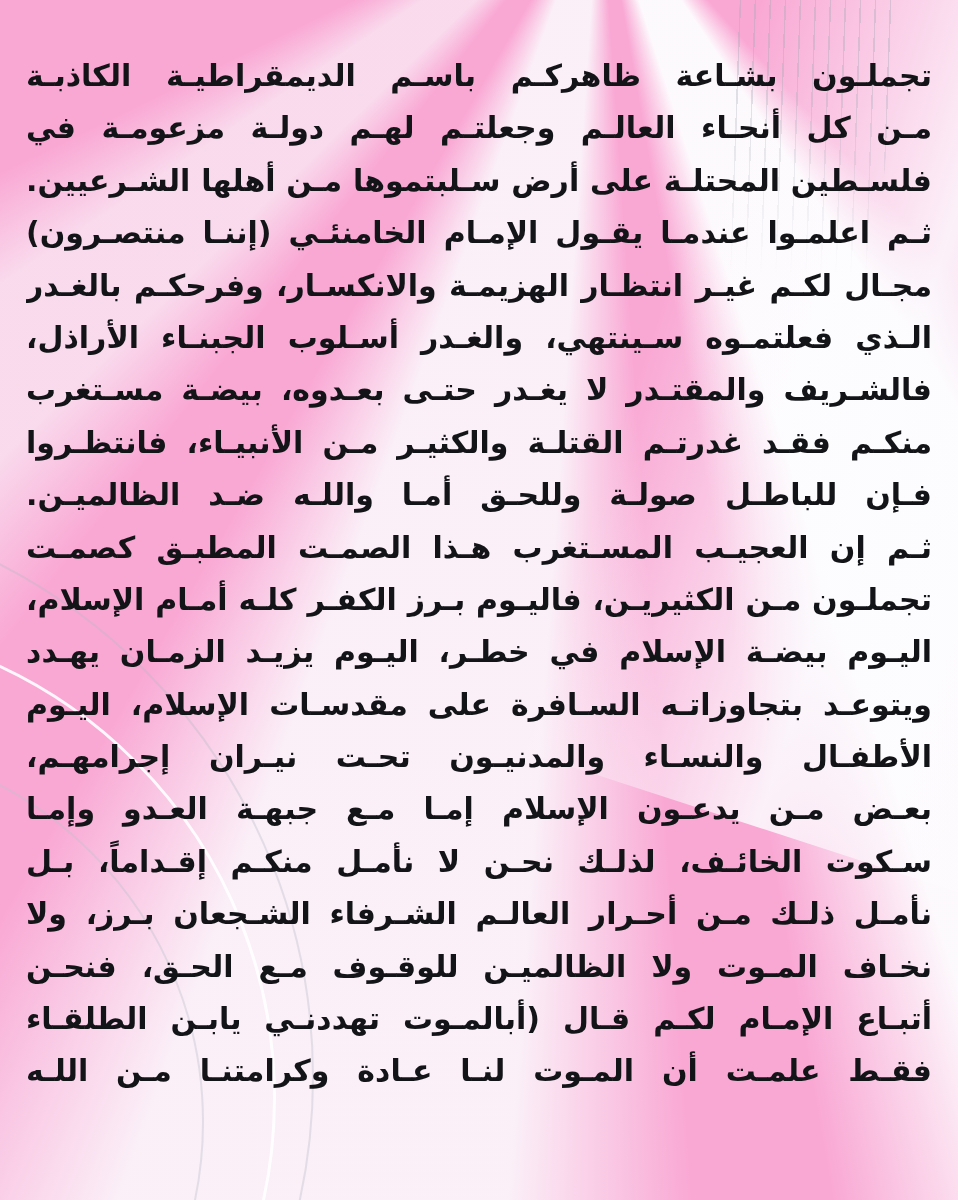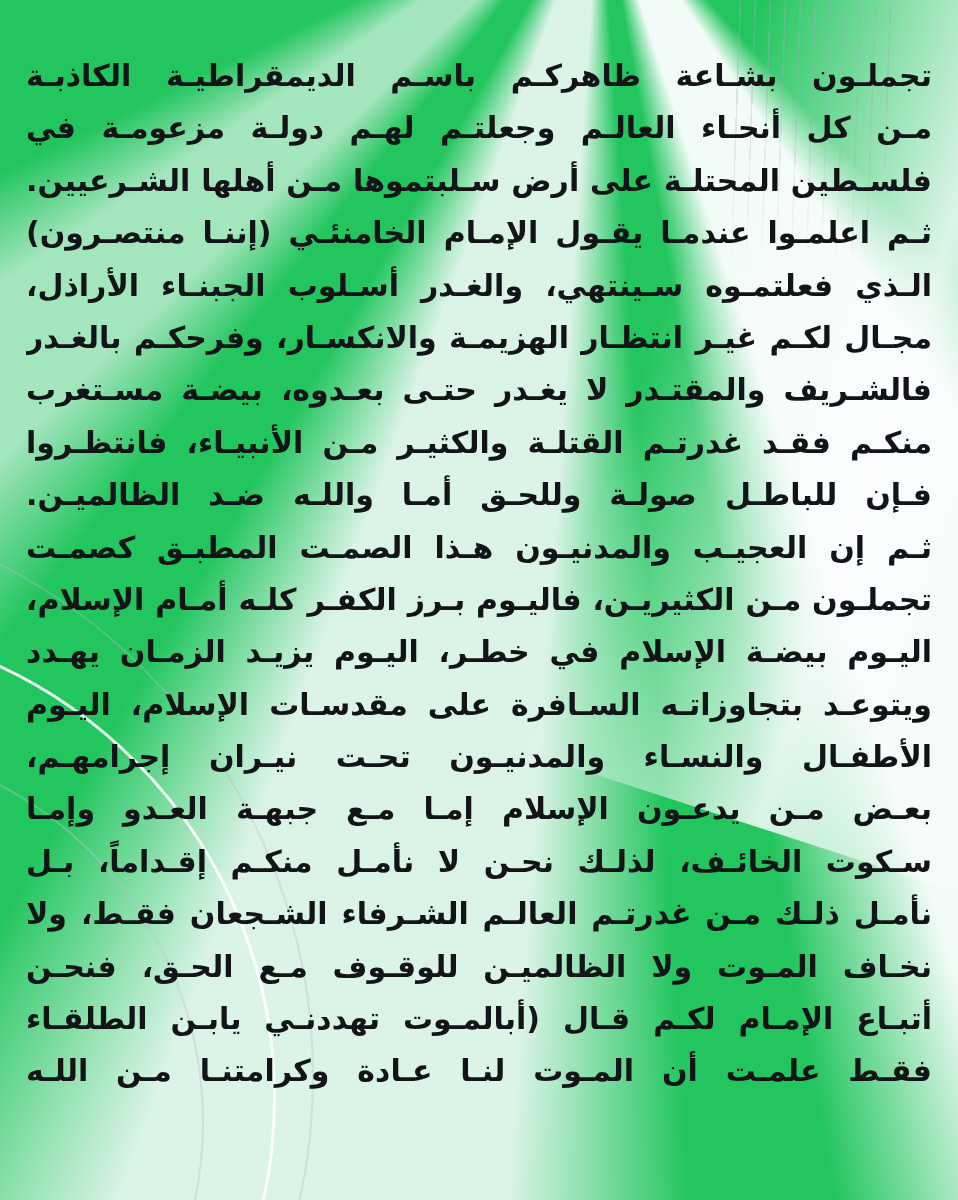--- a/index.html
+++ b/index.html
@@ -1,21 +1,21 @@
 <!DOCTYPE html>
 <html lang="ar"><head>
 <meta charset="utf-8">
 <style>
   html, body { margin: 0; padding: 0; }
   .page {
     position: relative;
     width: 958px;
     height: 1200px;
     overflow: hidden;
-    background: #22c55e;
+    background: #f9a8d4;
     font-family: "DejaVu Sans", sans-serif;
   }
   
   .rays {
     position: absolute;
     left: -300px; top: -300px;
     width: 1700px; height: 2000px;
     background: conic-gradient(from 132deg at 900px 180px,
       rgba(255,255,255,0)    0deg  6deg,
       rgba(253,254,255,0.95) 14deg 30deg,
@@ -93,31 +93,31 @@
   <div class="line-fan"></div>
   <div class="arc arc-2"></div>
   <div class="arc arc-1"></div>
   <div class="arc arc-3"></div>
 
   <div class="text-block" lang="ar" dir="rtl">
     <div class="line">تجملـون بشـاعة ظاهركـم باسـم الديمقراطيـة الكاذبـة</div>
     <div class="line">مـن كل أنحـاء العالـم وجعلتـم لهـم دولـة مزعومـة في</div>
     <div class="line">فلسـطين المحتلـة على أرض سـلبتموها مـن أهلها الشـرعيين.</div>
     <div class="line">ثـم اعلمـوا عندمـا يقـول الإمـام الخامنئـي (إننـا منتصـرون) فلا</div>
+    <div class="line">مجـال لكـم غيـر انتظـار الهزيمـة والانكسـار، وفرحكـم بالغـدر</div>
     <div class="line">الـذي فعلتمـوه سـينتهي، والغـدر أسـلوب الجبنـاء الأراذل،</div>
-    <div class="line">مجـال لكـم غيـر انتظـار الهزيمـة والانكسـار، وفرحكـم بالغـدر</div>
     <div class="line">فالشـريف والمقتـدر لا يغـدر حتـى بعـدوه، بيضـة مسـتغرب</div>
     <div class="line">منكـم فقـد غدرتـم القتلـة والكثيـر مـن الأنبيـاء، فانتظـروا</div>
     <div class="line">فـإن للباطـل صولـة وللحـق أمـا واللـه ضـد الظالميـن.</div>
-    <div class="line">ثـم إن العجيـب والمدنيـون هـذا الصمـت المطبـق كصمـت</div>
+    <div class="line">ثـم إن العجيـب المسـتغرب هـذا الصمـت المطبـق كصمـت</div>
     <div class="line">تجملـون مـن الكثيريـن، فاليـوم بـرز الكفـر كلـه أمـام الإسلام،</div>
     <div class="line">اليـوم بيضـة الإسلام في خطـر، اليـوم يزيـد الزمـان يهـدد</div>
     <div class="line">ويتوعـد بتجاوزاتـه السـافرة على مقدسـات الإسلام، اليـوم</div>
     <div class="line">الأطفـال والنسـاء والمدنيـون تحـت نيـران إجرامهـم، وبالمقابـل</div>
     <div class="line">بعـض مـن يدعـون الإسلام إمـا مـع جبهـة العـدو وإمـا</div>
     <div class="line">سـكوت الخائـف، لذلـك نحـن لا نأمـل منكـم إقـداماً، بـل</div>
-    <div class="line">نأمـل ذلـك مـن غدرتـم العالـم الشـرفاء الشـجعان فقـط، ولا</div>
+    <div class="line">نأمـل ذلـك مـن أحـرار العالـم الشـرفاء الشـجعان بـرز، ولا</div>
     <div class="line">نخـاف المـوت ولا الظالميـن للوقـوف مـع الحـق، فنحـن</div>
     <div class="line">أتبـاع الإمـام لكـم قـال (أبالمـوت تهددنـي يابـن الطلقـاء</div>
     <div class="line">فقـط علمـت أن المـوت لنـا عـادة وكرامتنـا مـن اللـه الشـهادة).</div>
   </div>
 
 </div>
 
 </body></html>

